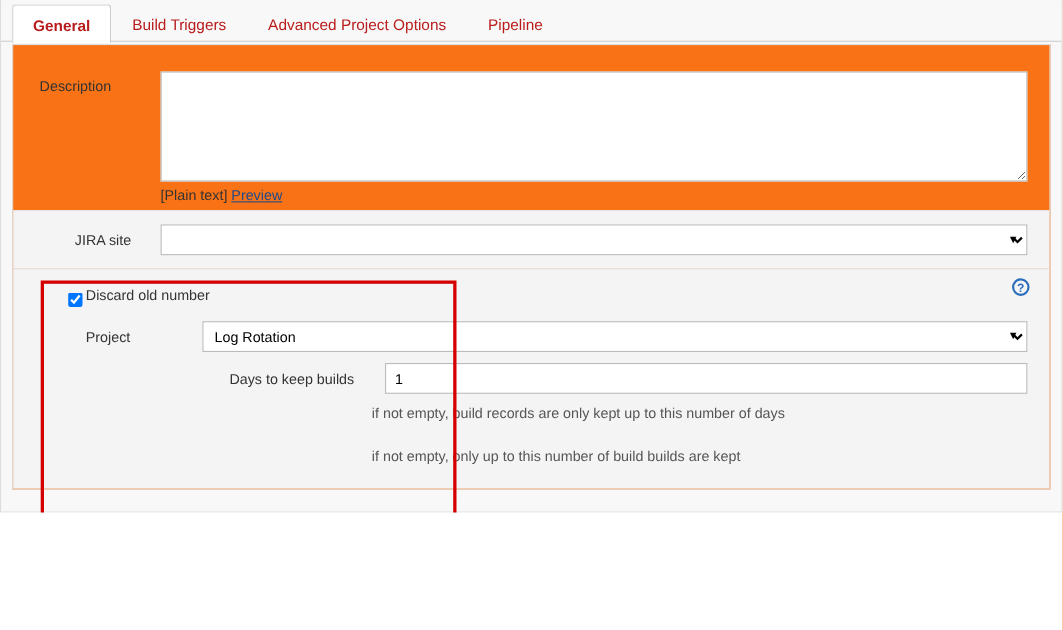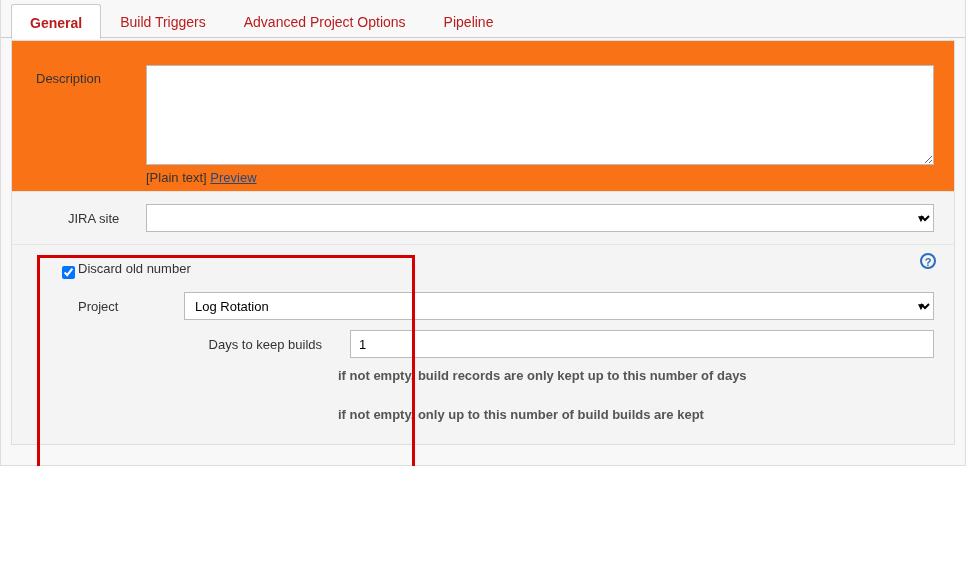--- a/index.html
+++ b/index.html
@@ -117,21 +117,20 @@
     text-align:center;
     line-height:14px;
     cursor:pointer;
   }
   .indent-block { padding-left: 46px; }
   .strategy-row .label-col { width:112px; padding-left:20px; }
   .hint {
     color:#555;
     font-size:13px;
     padding: 8px 0 4px 0;
-    font-weight: bold;
   }
   .sub-row {
     display:flex;
     align-items:center;
     padding: 4px 20px 2px 0;
     gap: 12px;
   }
   .sub-label {
     width: 280px;
     text-align:right;

